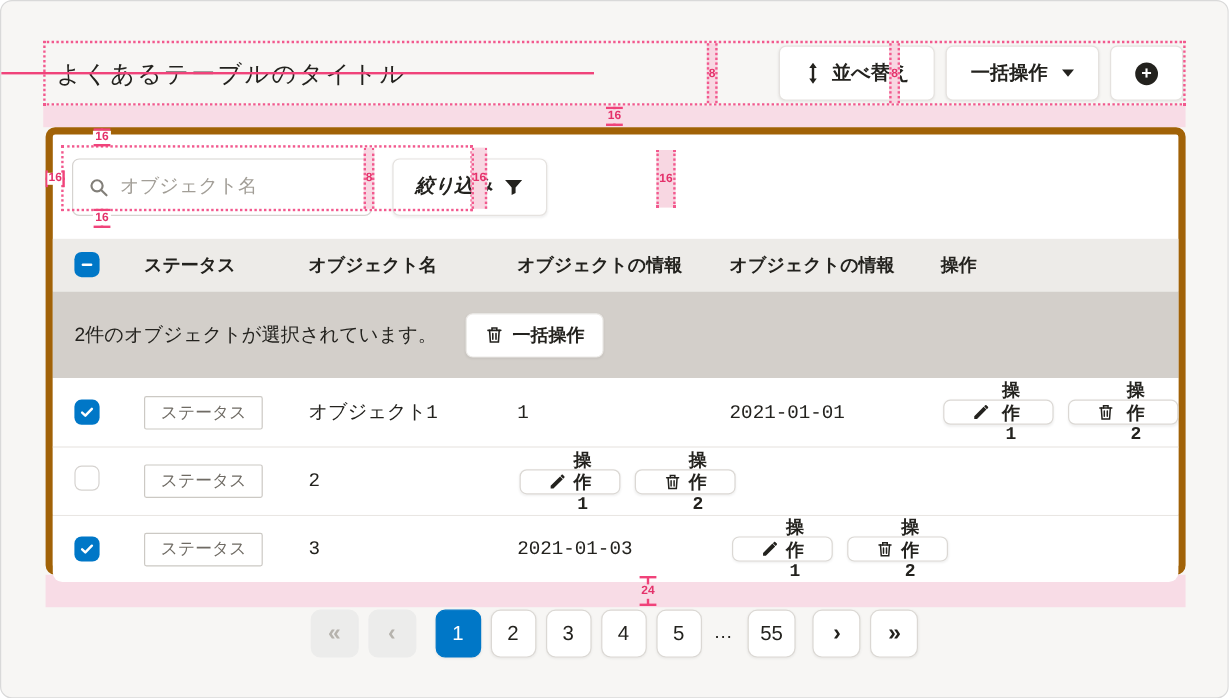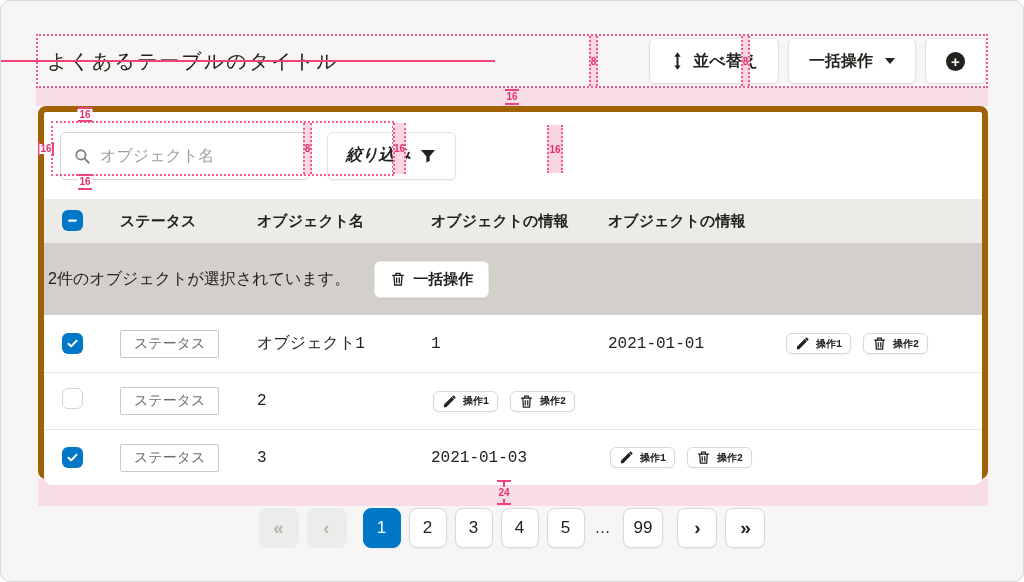--- a/index.html
+++ b/index.html
@@ -72,35 +72,35 @@
   .checkbox {
     width:21px; height:21px; border-radius:6px; display:inline-flex;
     align-items:center; justify-content:center; cursor:pointer;
   }
   .checkbox.on { background:#0077c7; }
   .checkbox.off { background:#fff; border:1px solid #d6d3d0; }
   .checkbox svg { display:block; }
 
   .selbar {
     position:absolute; left:0; top:131px; width:100%; height:72px;
-    background:#d3cfca; display:flex; align-items:center; padding-left:4px; gap:24px;
+    background:#d3cfca; display:flex; align-items:center; padding-left:18px; gap:24px;
     font-size:16px;
   }
   .btn-bulk { height:37px; padding:0 15px; font-size:15px; border:1px solid #eceae7; gap:7px; }
 
   .trow { position:absolute; left:0; width:100%; height:57px; background:#fff; font-size:16px; }
   .trow.r0 { top:203px; }
   .trow.r1 { top:260px; border-top:1px solid #e9e6e3; }
   .trow.r2 { top:317px; height:56px; border-top:1px solid #e9e6e3; border-radius:0 0 8px 8px; }
   .status-label {
     display:inline-block; background:#fff; border:1px solid #ccc9c4; border-radius:2px;
     color:#6f6b64; font-size:14px; padding:4px 13px;
   }
   .ops-cell { display:flex; gap:12px; padding-left:2px; }
-  .btn-row { height:21px; padding:0 8px; font-size:10px; gap:6px; border:1px solid #dbd8d4; }
+  .btn-row { height:21px; padding:0 23px; font-size:15px; gap:6px; border:1px solid #dbd8d4; }
 
   
   .pagination {
     position:absolute; left:0; top:506px; width:100%; height:41px;
     display:flex; align-items:center; justify-content:center; gap:8px;
   }
   .pg {
     min-width:38px; height:40px; border-radius:8px; background:#fff;
     border:1px solid #dbd8d4; box-shadow:0 1px 2px rgba(0,0,0,.05);
     display:inline-flex; align-items:center; justify-content:center;
@@ -138,21 +138,21 @@
   .vm::before { top:0; } .vm::after { bottom:0; }
   .vm .lbl {
     position:absolute; left:50%; top:50%; transform:translate(-50%,-50%);
     font-size:10px; font-weight:700; line-height:1; padding:1px 2px;
   }
   .on-band .lbl { background:#f8dce6; }
   .on-white .lbl { background:#fff; }
   .vm16-top    { left:504px; top:88px;  height:16px; }
   .vm16-above  { left:77px;  top:106px; height:15px; }
   .vm16-below  { left:77px;  top:173px; height:16px; }
-  .vm24-bottom { left:496px; top:479px; height:25px;text-align:right; }
+  .vm24-bottom { left:532px; top:479px; height:25px;text-align:right; }
 
   .hm { height:14px; }
   .hm .ln { position:absolute; top:50%; left:0; right:0; height:2px; transform:translateY(-50%); background:#f0437a; }
   .hm::before,.hm::after { content:""; position:absolute; top:0; bottom:0; width:2px; background:#f0437a; }
   .hm::before { left:0; } .hm::after { right:0; }
   .hm .lbl {
     position:absolute; left:50%; top:50%; transform:translate(-50%,-50%);
     font-size:10px; font-weight:700; line-height:1; padding:0 1px;
   }
   .hm16-left { left:37px; top:141px; width:16px; }
@@ -213,20 +213,21 @@
         <span class="checkbox on">
           <svg width="13" height="13" viewBox="0 0 16 16">
               <rect x="2.5" y="6.8" width="11" height="2.6" rx="1.3" fill="#fff"></rect>
             </svg>
         </span>
       </div>
       <div>ステータス</div>
       <div>オブジェクト名</div>
       <div>オブジェクトの情報</div>
       <div>オブジェクトの情報</div>
+      <div>操作</div>
     </div>
 
     <div class="selbar">
       <span>2件のオブジェクトが選択されています。</span>
       <button class="btn btn-bulk">
         <span class="icon">
           <svg width="16" height="16" viewBox="0 0 24 24" fill="none" stroke="#23221e" stroke-width="2" stroke-linecap="round">
               <path d="M4 6.5h16"></path>
               <path d="M9 6.5V3.5h6v3"></path>
               <path d="M6 6.5l1 14.5h10l1-14.5"></path>
@@ -340,21 +341,21 @@
 
   <nav class="pagination">
     <button class="pg arrow disabled">«</button>
     <button class="pg arrow disabled">‹</button>
     <button class="pg active first-num">1</button>
     <button class="pg">2</button>
     <button class="pg">3</button>
     <button class="pg">4</button>
     <button class="pg">5</button>
     <span class="pg-dots">…</span>
-    <button class="pg">99</button>
+    <button class="pg">55</button>
     <button class="pg arrow next-arrow">›</button>
     <button class="pg arrow">»</button>
   </nav>
 
   <div class="anno anno-rect outline-header"></div>
   <div class="anno anno-hline title-baseline"></div>
   <div class="anno gap-fill gap-h8a">8</div>
   <div class="anno gap-fill gap-h8b">8</div>
 
   <div class="anno vm on-band vm16-top">

